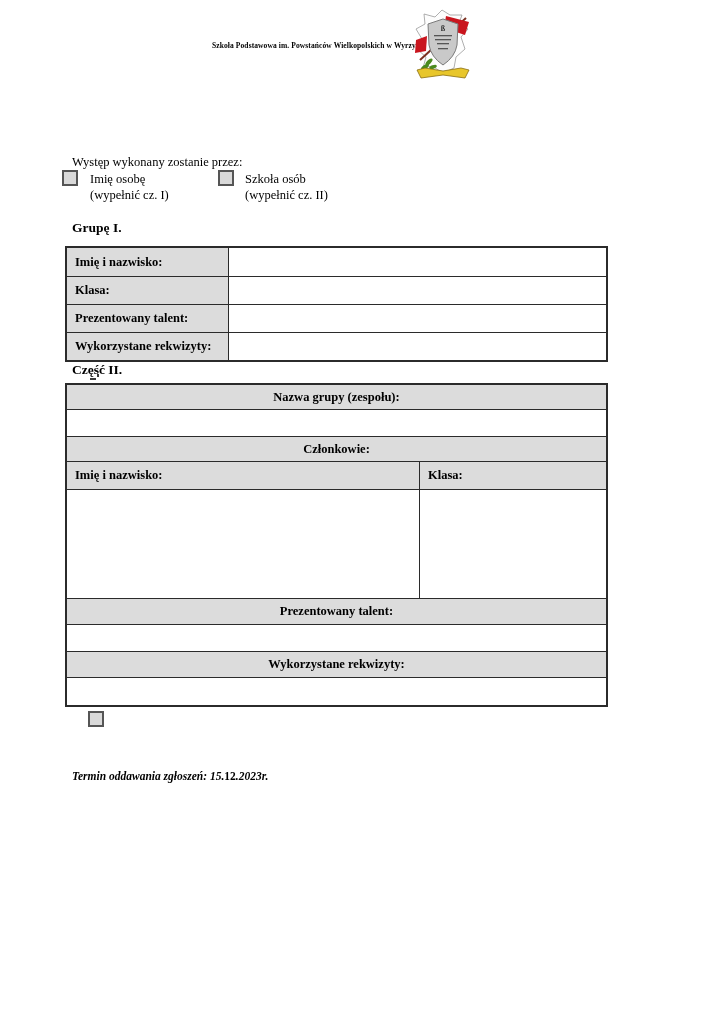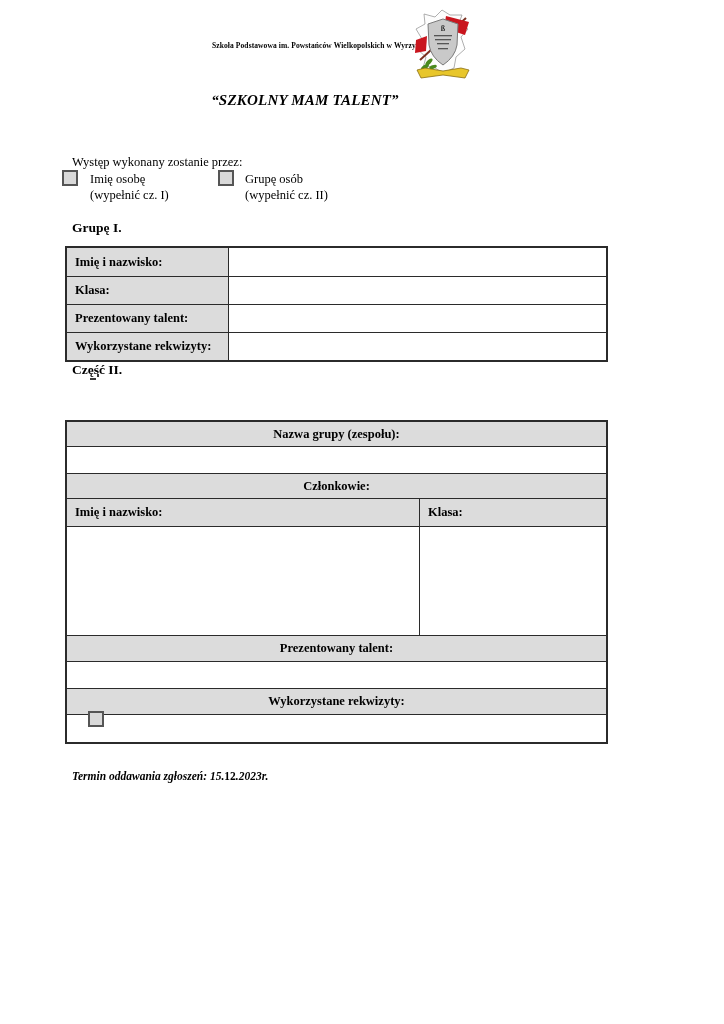--- a/index.html
+++ b/index.html
@@ -39,21 +39,21 @@
   .opt-group { left:245px; top:172px; }
   
   .section-heading { position:absolute; left:72px; font-size:13.5px; font-weight:bold; }
   .h-part1 { top:220px; }
   .h-part2 { top:362px; }
   .artifact { position:absolute; left:90px; top:378px; width:6px; height:2px; background:#3a3a3a; }
   .artifact-dot { position:absolute; left:97px; top:374px; width:2px; height:3px; background:#3a3a3a; }
   
   .tbl { position:absolute; left:65px; width:543px; border:2px solid #2b2b2b; background:#fff; }
   .tbl-1 { top:246px; }
-  .tbl-2 { top:383px;margin-top:37px; }
+  .tbl-2 { top:383px; }
   .row { display:flex; border-top:1.5px solid #2b2b2b; }
   .row:first-child { border-top:none; }
   .cell-label {
     width:162px; background:#dcdcdc; border-right:1.5px solid #2b2b2b;
     display:flex; align-items:center; padding-left:8px;
     font-weight:bold; font-size:12.5px;
   }
   .cell-value { flex:1; background:#fff; }
   .r28  { height:28px; }
   .hdr-row {
@@ -101,34 +101,33 @@
     <g fill="#4a8a1e">
       <ellipse cx="12" cy="60" rx="4.5" ry="2" transform="rotate(-35 12 60)"></ellipse>
       <ellipse cx="16" cy="55" rx="4.5" ry="2" transform="rotate(-45 16 55)"></ellipse>
       <ellipse cx="20" cy="60" rx="4" ry="1.8" transform="rotate(-20 20 60)"></ellipse>
       <ellipse cx="14" cy="65" rx="4" ry="1.8" transform="rotate(-25 14 65)"></ellipse>
     </g>
     <polygon points="4,63 12,61 30,64 48,61 56,63 52,71 30,68 8,71" fill="#e8c62b" stroke="#8a6d10" stroke-width="0.8"></polygon>
   </svg>
 
   <div class="title">
-    <div>“SZKOLNY MAM TALENT”</div>
   </div>
 
   <div class="intro-text">Występ wykonany zostanie przez:</div>
 
   <div class="checkbox cb-one"></div>
   <div class="opt-label opt-one">
     <div>Imię osobę</div>
     <div>(wypełnić cz. I)</div>
   </div>
 
   <div class="checkbox cb-group"></div>
   <div class="opt-label opt-group">
-    <div>Grupę osób</div>
+    <div>Szkoła osób</div>
     <div>(wypełnić cz. II)</div>
   </div>
 
   <div class="section-heading h-part1">Grupę I.</div>
 
   <div class="tbl tbl-1">
     <div class="row r28">
       <div class="cell-label">Imię i nazwisko:</div>
       <div class="cell-value"></div>
     </div>

